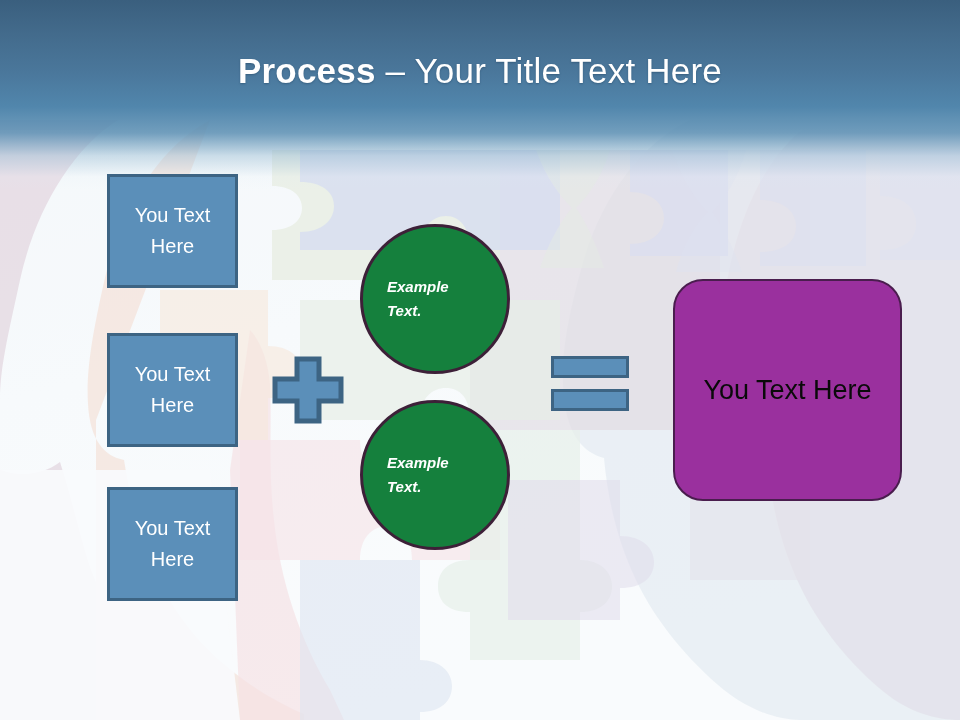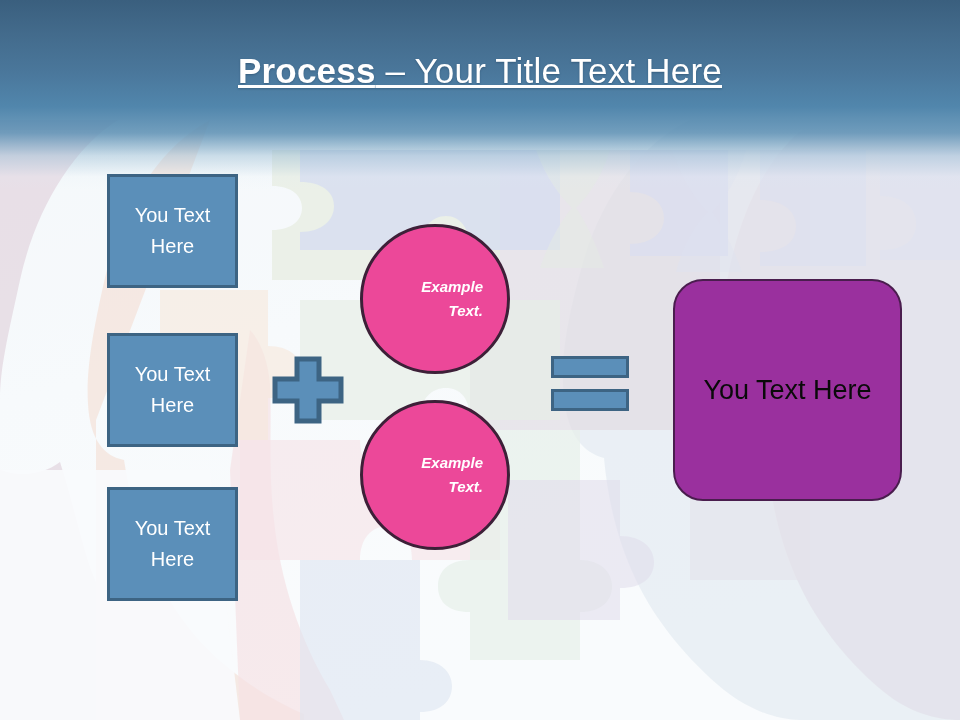--- a/index.html
+++ b/index.html
@@ -52,21 +52,20 @@
     left: 0;
     top: 50px;
     width: 960px;
     text-align: center;
     color: #ffffff;
     font-size: 35px;
     line-height: 42px;
     letter-spacing: 0.2px;
     white-space: nowrap;
     text-shadow: 0 1px 2px rgba(20,50,75,0.35);
-    text-decoration: underline;
   }
   .title .b { font-weight: bold; }
   .title .n { font-weight: normal; }
 
   
   .input-box {
     position: absolute;
     width: 131px;
     height: 114px;
     background: #5b8fb9;
@@ -93,29 +92,29 @@
     width: 72px;
     height: 68px;
   }
 
   
   .circle {
     position: absolute;
     width: 150px;
     height: 150px;
     border-radius: 50%;
-    background: #ec4899;
+    background: #15803d;
     border: 3px solid #3d2038;
     box-sizing: border-box;
     color: #ffffff;
     font-size: 15px;
     font-weight: bold;
     font-style: italic;
     line-height: 24px;
-    text-align: right;
+    text-align: left;
     display: flex;
     align-items: center;
     justify-content: center;
   }
   .circle .txt { display: block; width: 100%; padding: 0 24px; }
   #circle1 { left: 360px; top: 224px; }
   #circle2 { left: 360px; top: 400px; }
 
   
   .equals {

